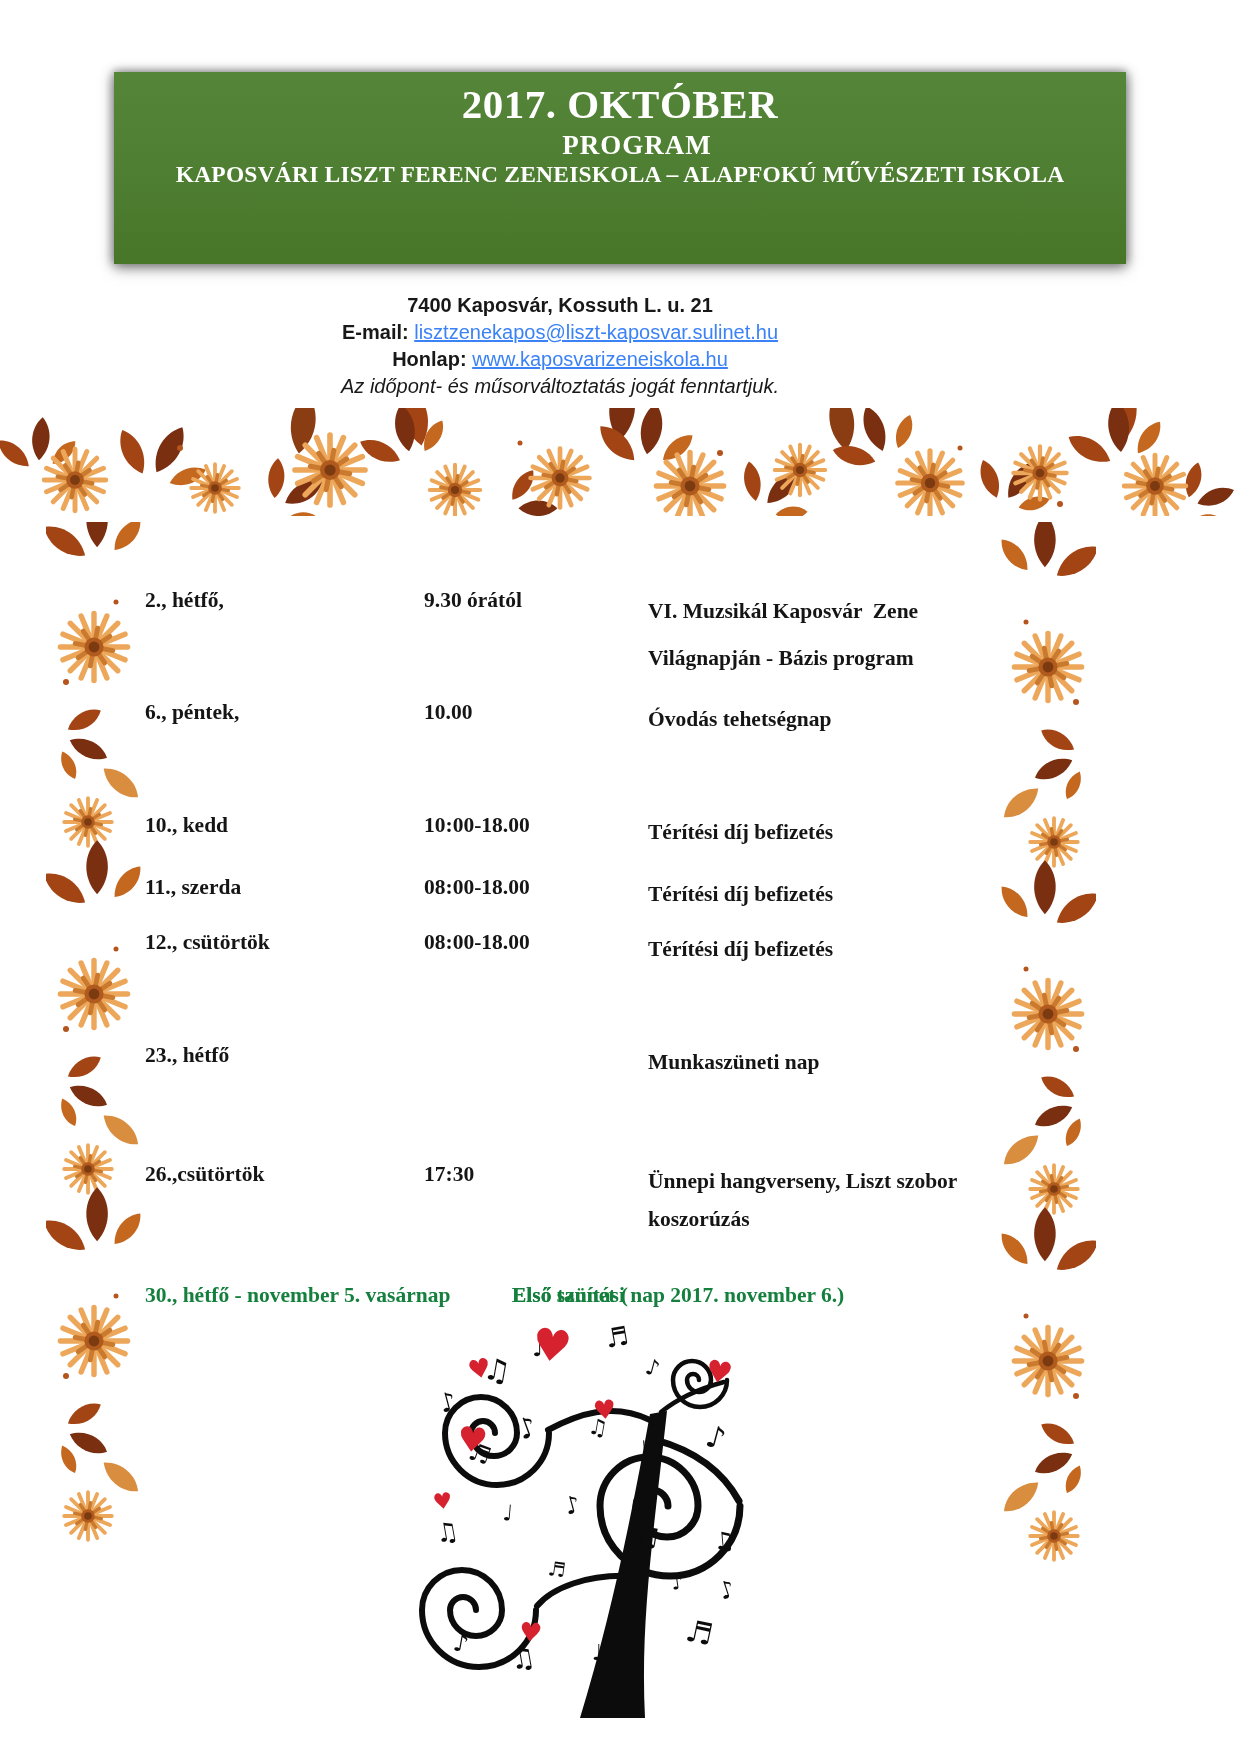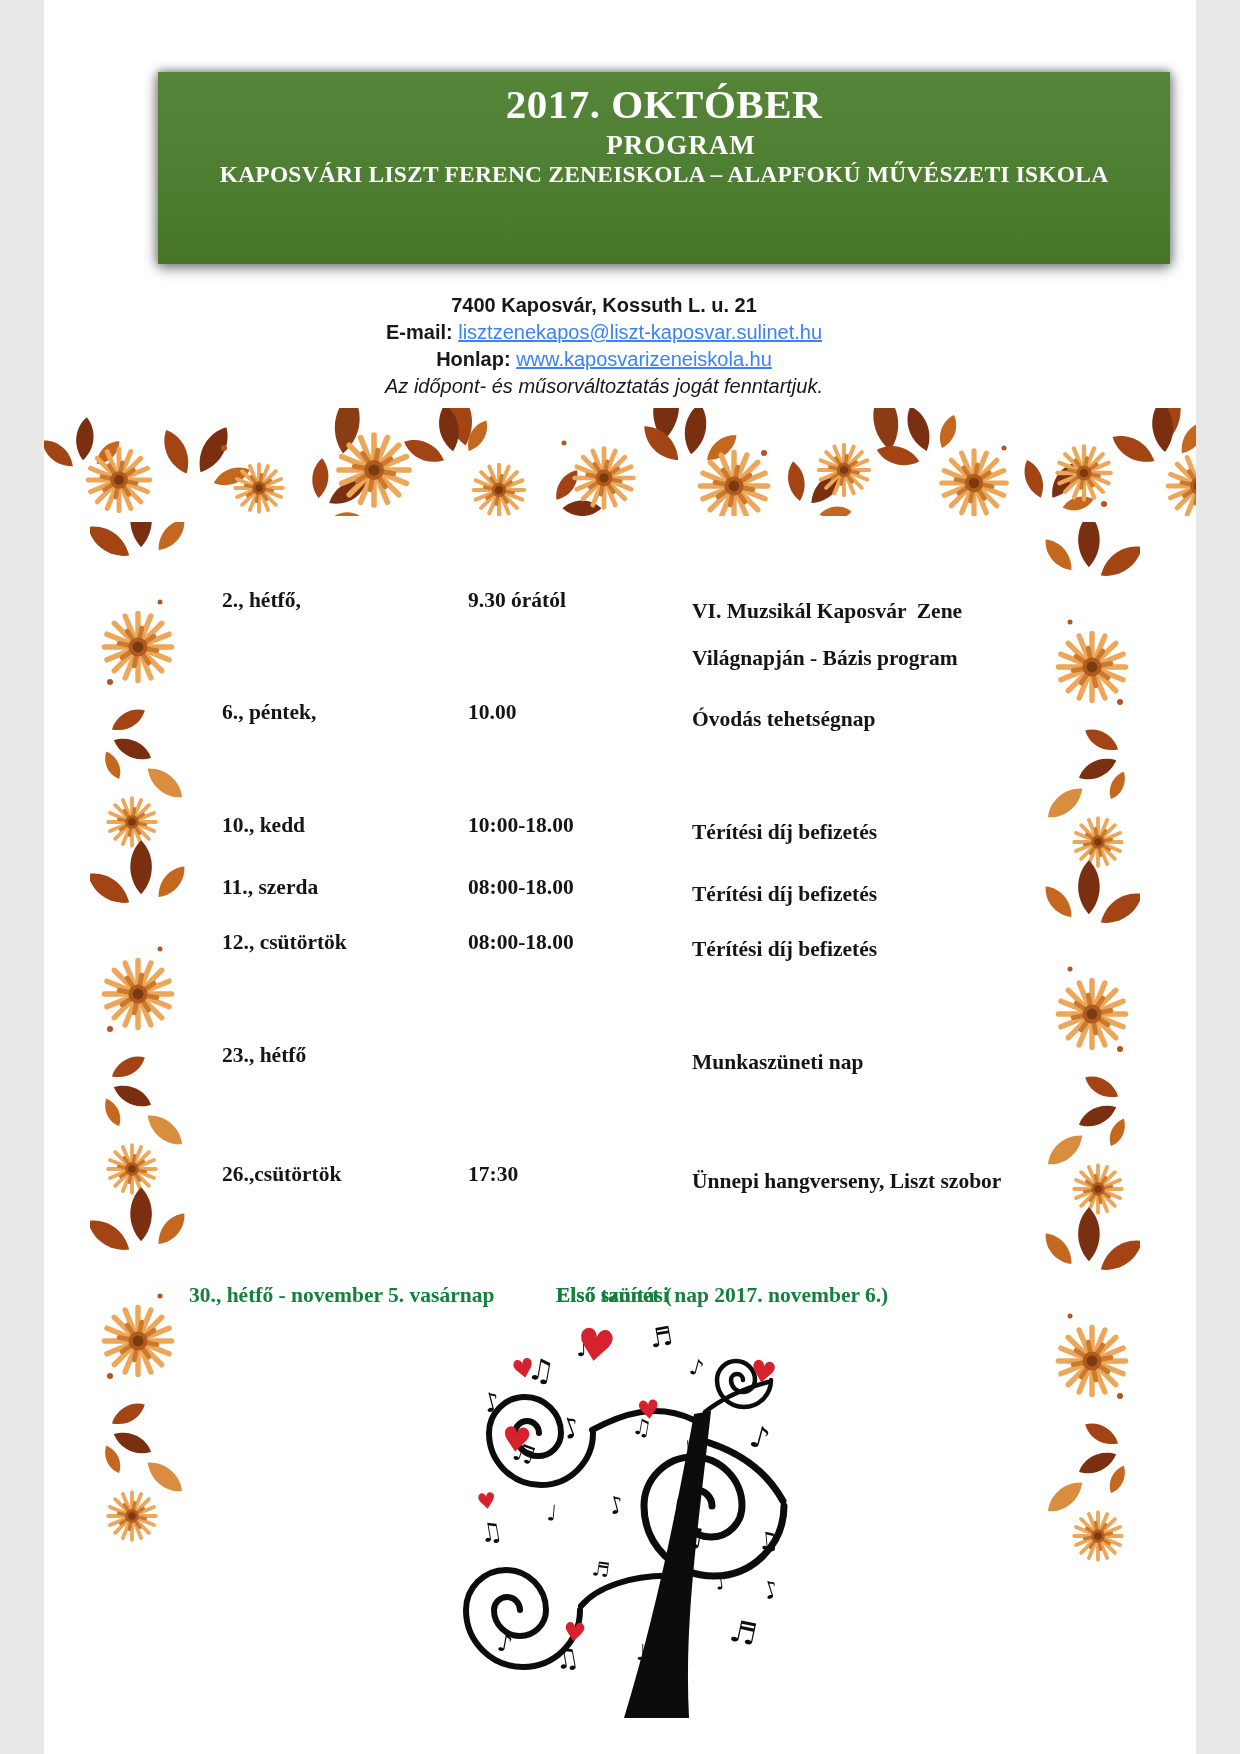--- a/index.html
+++ b/index.html
@@ -1,16 +1,16 @@
 <!DOCTYPE html>
 <html><head>
 <meta charset="utf-8">
 <style>
   html,body{margin:0;padding:0;background:#e8e8e8;}
-  .page{position:relative;width:1152px;height:1754px;background:#ffffff;margin:0 auto;
+  .page{position:relative;width:1240px;height:1754px;background:#ffffff;margin:0 auto;
         font-family:"Liberation Serif",serif;overflow:hidden;}
 
   
   .banner{position:absolute;left:114px;top:72px;width:1012px;height:192px;
           background:linear-gradient(180deg,#558539 0%,#4e7e31 55%,#477629 100%);
           box-shadow:0 5px 12px rgba(70,70,70,.55),4px 0 9px rgba(120,120,120,.35),
                      -4px 0 9px rgba(120,120,120,.35),0 -3px 7px rgba(130,130,130,.35);
           color:#ffffff;text-align:center;}
   .banner-title{margin-top:8px;font-size:41px;font-weight:700;letter-spacing:.5px;}
   .banner-subtitle{margin-top:2px;font-size:27px;font-weight:700;letter-spacing:1px;padding-left:34px;}
@@ -22,21 +22,21 @@
   .addr{font-family:"Liberation Sans",sans-serif;font-weight:700;font-size:20px;}
   .tel{font-family:"Liberation Serif",serif;font-weight:700;font-size:21px;}
   .mailline,.webline{font-family:"Liberation Sans",sans-serif;font-size:20px;}
   .lbl{font-weight:700;}
   a.link{color:#3b82f6;text-decoration:underline;cursor:pointer;}
   .disclaimer{font-family:"Liberation Sans",sans-serif;font-style:italic;font-size:20px;}
 
   
   .row span.cell{position:absolute;white-space:pre-wrap;font-weight:700;font-size:21.5px;
                  color:#151515;font-family:"Liberation Serif",serif;}
-  .c-day{left:145px;width:300px;margin-left:33px;}
+  .c-day{left:145px;width:300px;}
   .c-time{left:424px;width:215px;}
   .c-event{left:648px;width:480px;}
   .c-event .evline{display:block;line-height:38px;}
   .footer-row span{position:absolute;font-weight:700;font-size:21.5px;color:#15803d;
                    white-space:nowrap;font-family:"Liberation Serif",serif;}
   .f-day{left:145px;}
   .f-text{left:512px;}
   .f-rest{font-weight:400;}
 
   
@@ -195,21 +195,21 @@
     <span class="cell c-event"><span class="evline">Térítési díj befizetés</span></span>
   </div>
   <div class="row" style="position:absolute;top:1043px;left:0;right:0;">
     <span class="cell c-day">23., hétfő</span>
     <span class="cell c-time"></span>
     <span class="cell c-event"><span class="evline">Munkaszüneti nap</span></span>
   </div>
   <div class="row" style="position:absolute;top:1162px;left:0;right:0;">
     <span class="cell c-day">26.,csütörtök</span>
     <span class="cell c-time">17:30</span>
-    <span class="cell c-event"><span class="evline">Ünnepi hangverseny, Liszt szobor</span></span>
+    <span class="cell c-event"><span class="evline">Ünnepi hangverseny, Liszt szobor</span><span class="evline">koszorúzás</span></span>
   </div>
 
   <div class="footer-row" style="position:absolute;top:1283px;left:0;right:0;">
     <span class="f-day">30., hétfő - november 5. vasárnap</span>
     <span class="f-text">
         <span class="f-bold">Első szünet (</span>
         <span class="f-rest">Első tanítási nap 2017. november 6.)</span>
       </span>
   </div>
 

